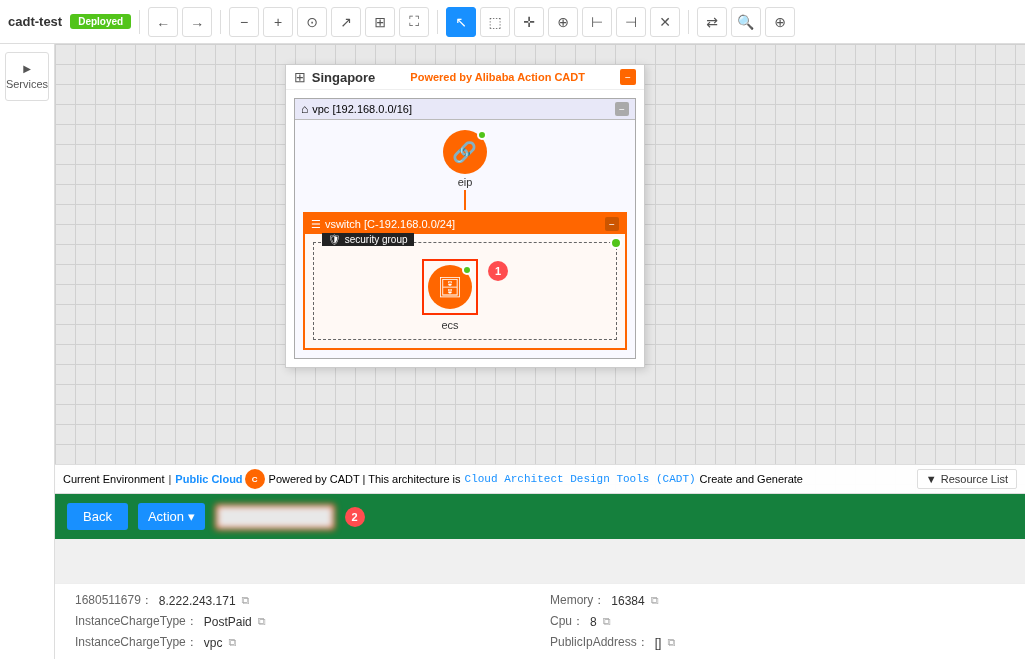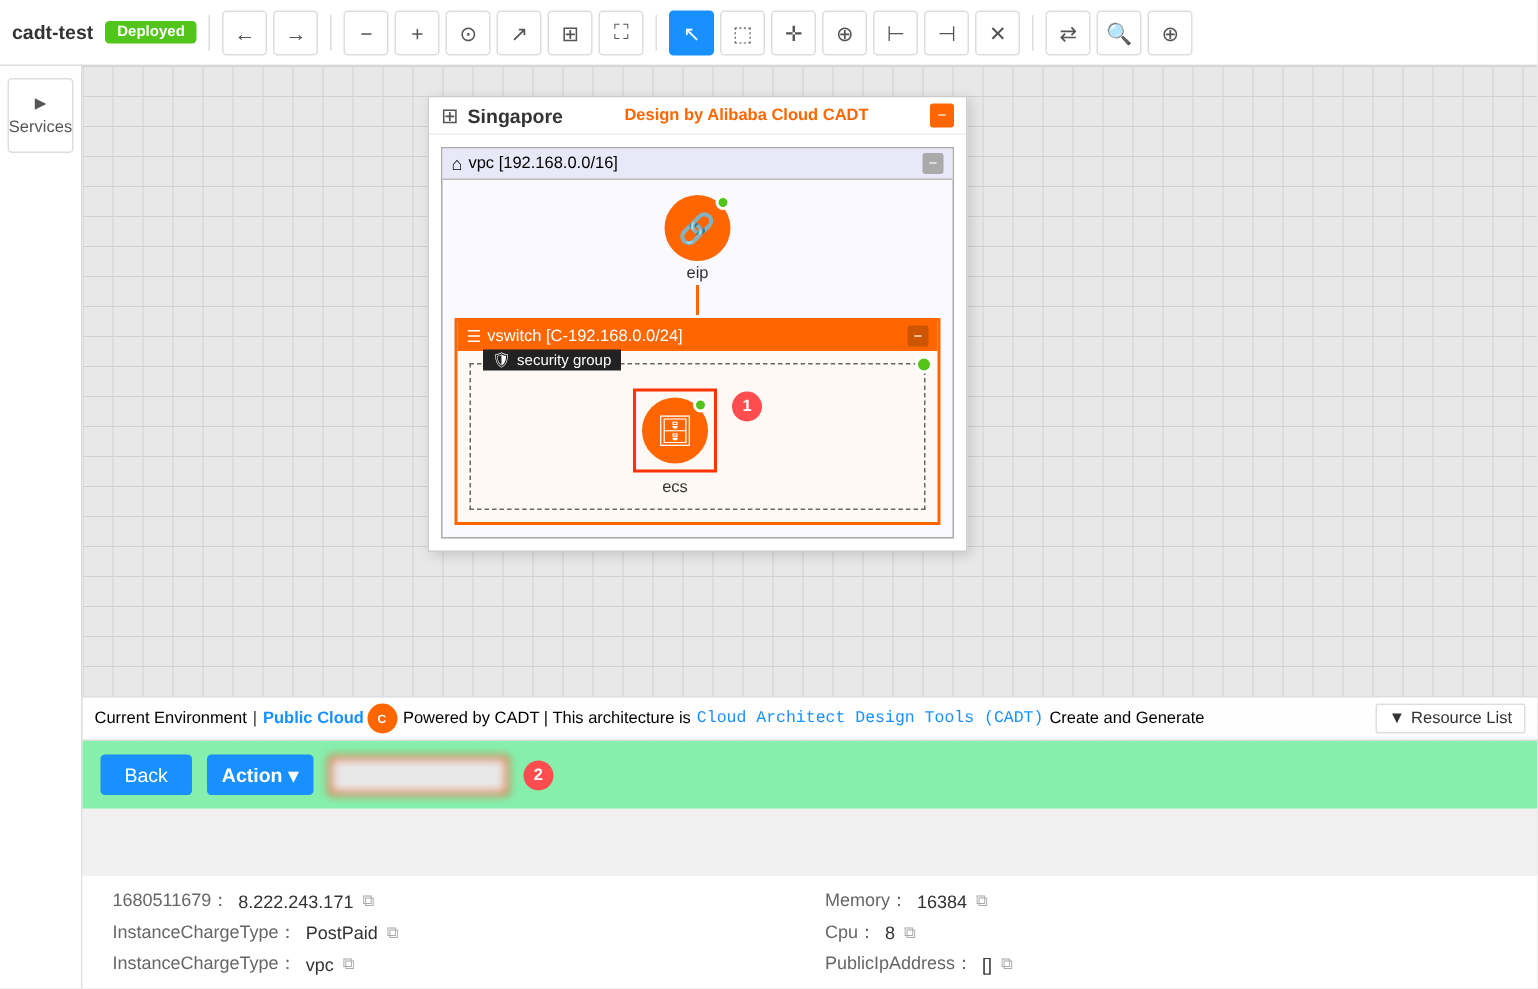--- a/index.html
+++ b/index.html
@@ -147,31 +147,31 @@
     .env-row { display: flex; align-items: center; gap: 4px; }
     .public-cloud { color: #1890ff; font-weight: bold; }
     .cadt-logo { width: 20px; height: 20px; background: #ff6600; border-radius: 50%; display: inline-flex; align-items: center; justify-content: center; color: #fff; font-size: 8px; font-weight: bold; }
     .resource-list-btn {
       display: flex; align-items: center; gap: 4px; background: #fff; border: 1px solid #ddd;
       padding: 3px 8px; cursor: pointer; font-size: 11px; color: #333; border-radius: 2px;
     }
 
     
     .action-bar {
-      background: #86efac; border-top: 1px solid #ddd; padding: 8px 12px;
+      background: #15803d; border-top: 1px solid #ddd; padding: 8px 12px;
       display: flex; align-items: center; gap: 10px; min-height: 46px;
     }
     .back-btn {
       background: #1890ff; color: #fff; border: none; padding: 6px 16px;
       font-size: 13px; cursor: pointer; border-radius: 3px;
     }
     .action-btn {
       background: #1890ff; color: #fff; border: none; padding: 6px 10px;
       font-size: 13px; cursor: pointer; border-radius: 3px;
-      display: flex; align-items: center; gap: 4px; font-weight: bold;
+      display: flex; align-items: center; gap: 4px;
     }
     .blurred-input {
       border: 2px solid #ff3300; padding: 4px 8px; font-size: 12px;
       color: transparent; background: #e8e8e8; border-radius: 2px;
       min-width: 120px; filter: blur(3px);
     }
     .badge-2 {
       width: 20px; height: 20px; background: #ff4d4f; border-radius: 50%;
       display: flex; align-items: center; justify-content: center;
       color: #fff; font-size: 11px; font-weight: bold;
@@ -229,21 +229,21 @@
 
     <div class="canvas-area" style="flex:1; position:relative;">
 
       <div class="diagram-panel">
 
         <div class="diagram-header">
           <div class="diagram-header-left">
             <span class="grid-icon">⊞</span>
             <span class="region-name">Singapore</span>
           </div>
-          <span class="powered-by">Design by Alibaba Cloud CADT</span>
+          <span class="powered-by">Powered by Alibaba Action CADT</span>
           <button class="minimize-btn">−</button>
         </div>
 
         <div class="vpc-container">
           <div class="vpc-header">
             <div class="vpc-header-left">
               <span class="home-icon">⌂</span>
               <span>vpc [192.168.0.0/16]</span>
             </div>
             <button style="background:#aaa;color:#fff;border:none;width:14px;height:14px;font-size:10px;cursor:pointer;border-radius:2px;">−</button>

